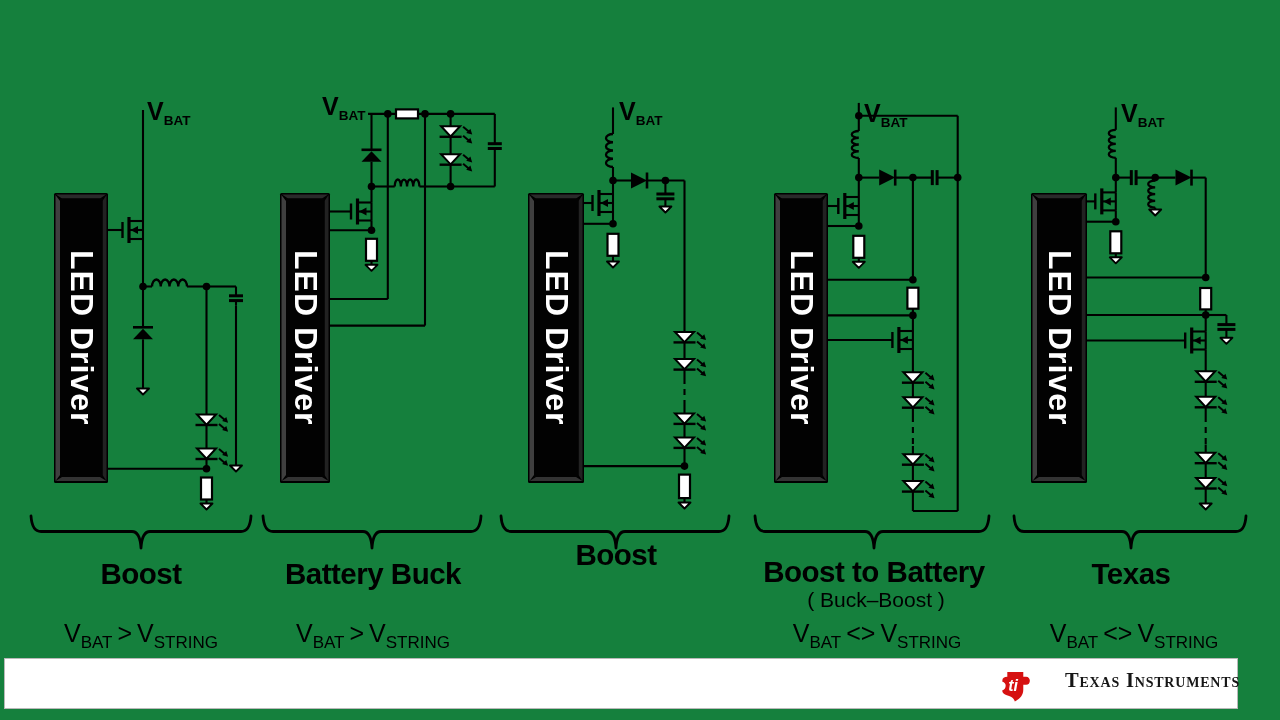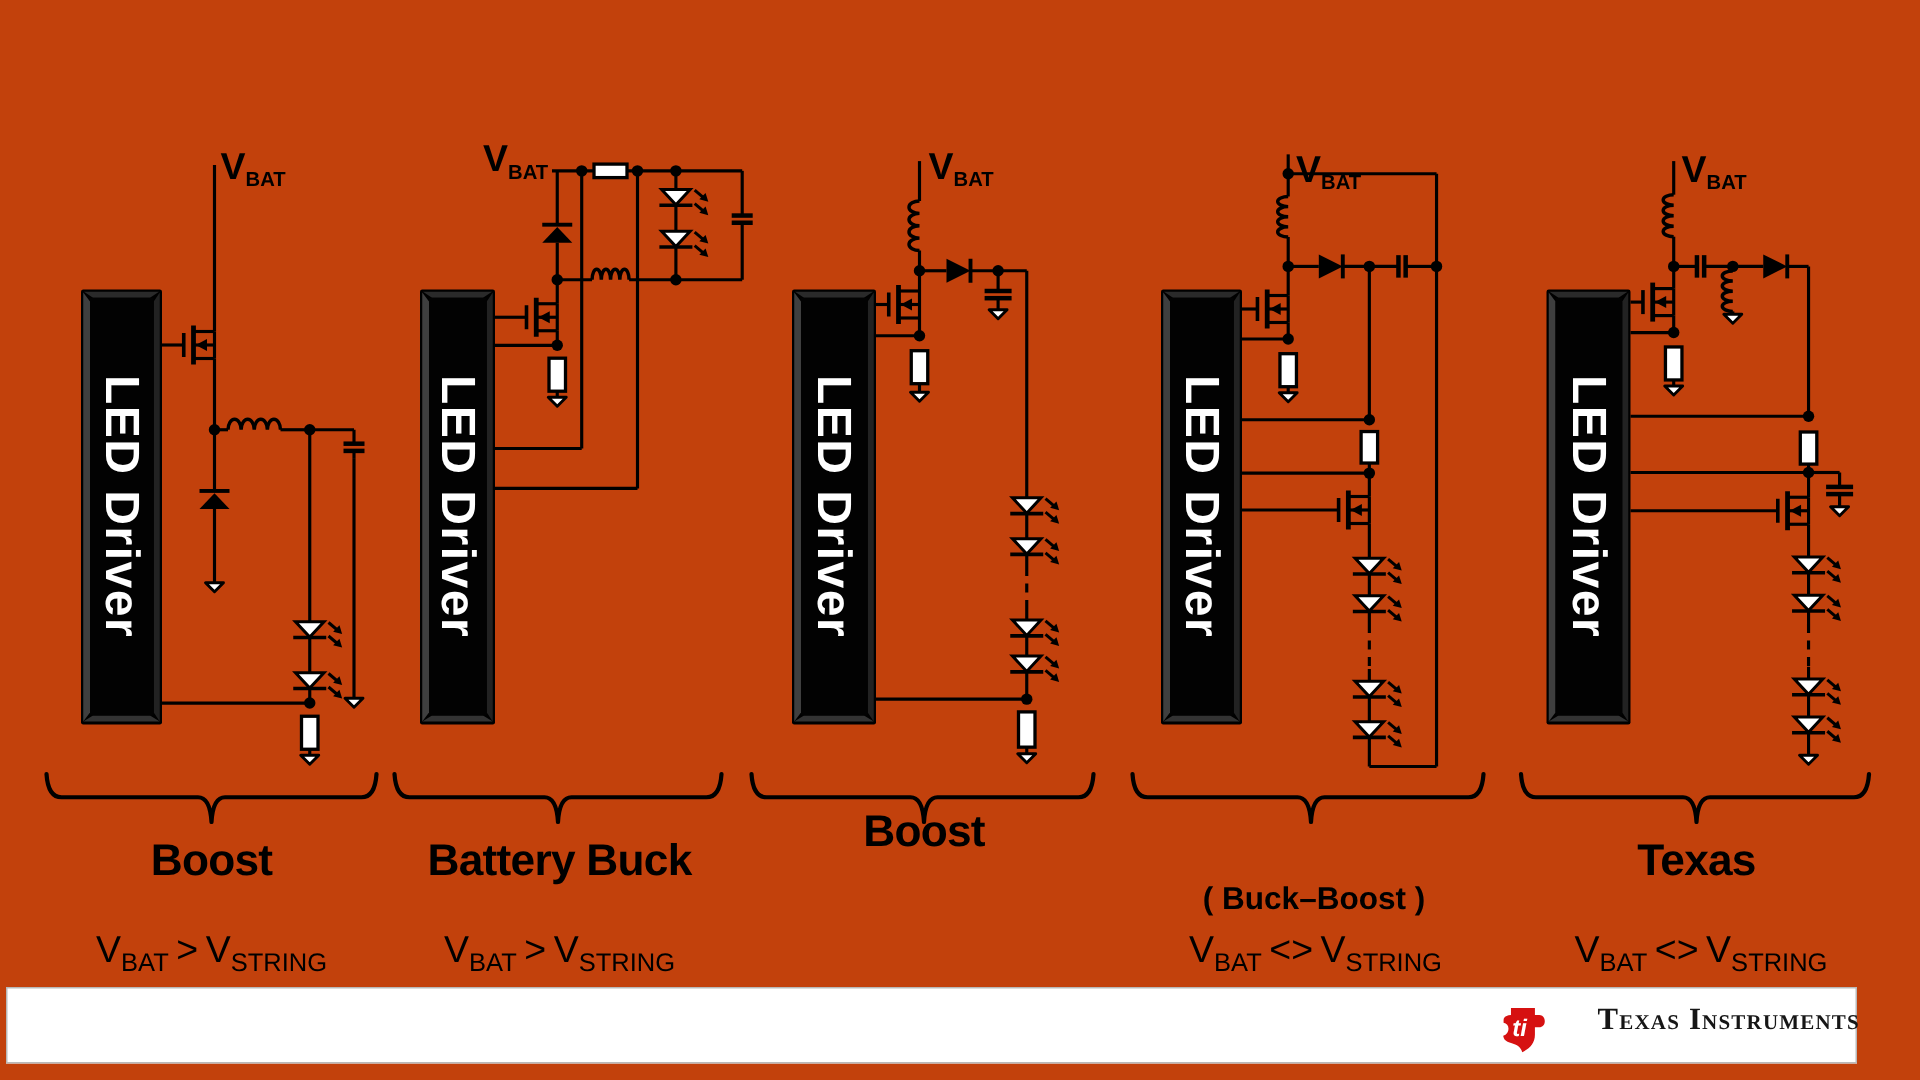--- a/index.html
+++ b/index.html
@@ -1,26 +1,26 @@
 <!DOCTYPE html>
 <html><head>
 <meta charset="utf-8">
 <style>
   html,body{margin:0;padding:0;background:#fff;}
-  #stage{position:relative;width:1280px;height:720px;background:#c2410c;overflow:hidden;
+  #stage{position:relative;width:1280px;height:720px;background:#15803d;overflow:hidden;
          font-family:"Liberation Sans", sans-serif;}
   #art{position:absolute;left:0;top:0;}
   .txt{position:absolute;color:#000;white-space:nowrap;}
   .vbat-label{font-weight:bold;font-size:25px;line-height:1;}
   .vbat-label .sub{font-size:13.5px;font-weight:bold;position:relative;top:5px;letter-spacing:0px;}
   .driver-label{position:absolute;display:flex;align-items:center;justify-content:center;
                 color:#fff;font-weight:bold;font-size:32px;
                 writing-mode:vertical-rl;text-orientation:mixed;letter-spacing:1px;}
   .topo-title{font-weight:bold;font-size:29.5px;letter-spacing:-0.5px;transform:translateX(-50%);}
-  .topo-sub{font-size:21px;transform:translateX(-50%);font-weight:bold;}
+  .topo-sub{font-size:21px;transform:translateX(-50%);}
   .relation{font-size:25px;transform:translateX(-50%);}
   .relation .sub{font-size:17px;position:relative;top:6px;}
   .relation .op{padding:0 5px;}
   #footer-bar{position:absolute;left:4px;top:658px;width:1232px;height:49px;background:#fff;
               border:1px solid #b9b9b9;}
   #brand{position:absolute;left:1041px;top:669px;font-family:"Liberation Serif", serif;
          font-weight:bold;font-size:20.5px;color:#161616;letter-spacing:0.8px;
          font-variant:small-caps;margin-left:24px;}
   #ti-logo{position:absolute;left:1001px;top:671px;}
 </style>
@@ -500,20 +500,21 @@
 
   <div class="driver-label" style="left:54px;top:193px;width:54px;height:290px">LED Driver</div>
   <div class="driver-label" style="left:280px;top:193px;width:50px;height:290px">LED Driver</div>
   <div class="driver-label" style="left:528px;top:193px;width:56px;height:290px">LED Driver</div>
   <div class="driver-label" style="left:774px;top:193px;width:54px;height:290px">LED Driver</div>
   <div class="driver-label" style="left:1031px;top:193px;width:56px;height:290px">LED Driver</div>
 
   <div class="txt topo-title" style="left:141px;top:557px">Boost</div>
   <div class="txt topo-title" style="left:373px;top:557px">Battery Buck</div>
   <div class="txt topo-title" style="left:616px;top:538px">Boost</div>
+  <div class="txt topo-title" style="left:874px;top:555px">Boost to Battery</div>
   <div class="txt topo-title" style="left:1131px;top:557px">Texas</div>
   <div class="txt topo-sub" style="left:876px;top:588px">( Buck–Boost )</div>
 
   <div class="txt relation" style="left:141px;top:619px">
     <span>V</span><span class="sub">BAT</span><span class="op">&gt;</span><span>V</span><span class="sub">STRING</span>
   </div>
   <div class="txt relation" style="left:373px;top:619px">
     <span>V</span><span class="sub">BAT</span><span class="op">&gt;</span><span>V</span><span class="sub">STRING</span>
   </div>
   <div class="txt relation" style="left:877px;top:619px">

